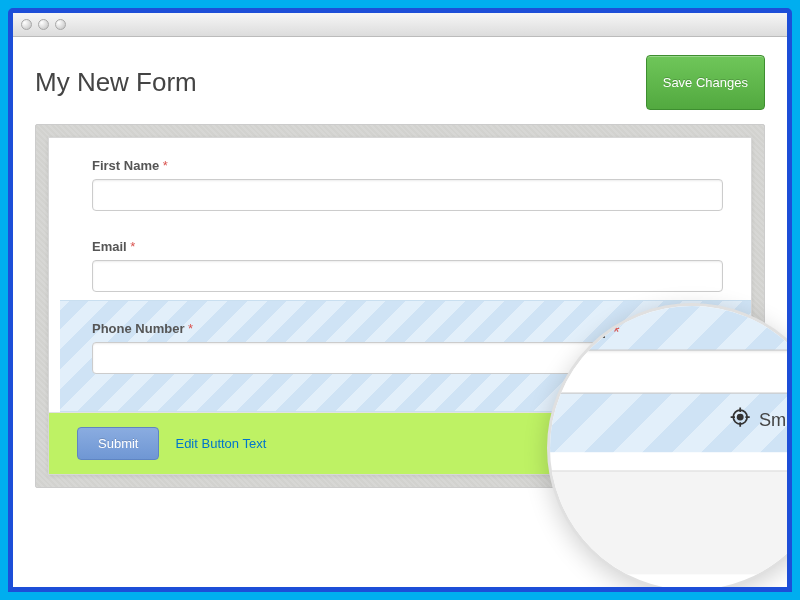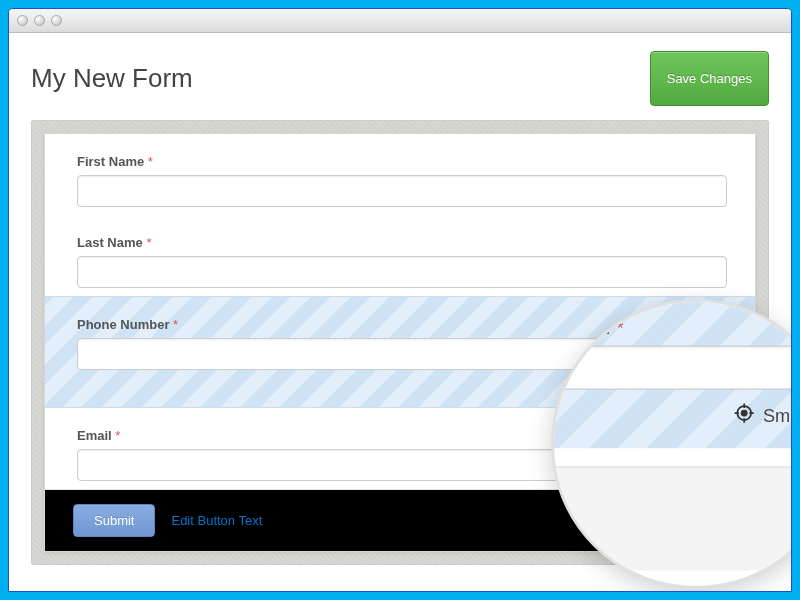--- a/index.html
+++ b/index.html
@@ -9,21 +9,21 @@
       width: 800px;
       height: 600px;
       padding: 8px;
       position: relative;
       overflow: hidden;
     }
     .browser-window {
       background: #fff;
       width: 100%;
       height: 100%;
-      border: 1px solid #1d4ed8;
+      border: 5px solid #1d4ed8;
       border-radius: 5px 5px 0 0;
       overflow: hidden;
       position: relative;
     }
     .titlebar {
       height: 24px;
       background: linear-gradient(to bottom, #f6f6f6, #dcdcdc);
       border-bottom: 1px solid #bbb;
       display: flex;
       align-items: center;
@@ -69,20 +69,21 @@
       border: 1px solid #ccc;
       border-radius: 2px;
     }
     .form-panel {
       background: #fff;
       border: 1px solid #d7d7d7;
       box-shadow: 0 1px 4px rgba(0,0,0,0.08);
     }
     .field-block {
       padding: 20px 28px 8px 32px;
+      margin-left: 11px;
     }
     .field-label {
       font-size: 13px;
       font-weight: 700;
       color: #555;
       display: block;
       margin-bottom: 6px;
     }
     .req { color: #d9534f; font-weight: 400; }
     .text-input {
@@ -106,21 +107,21 @@
       display: flex;
       justify-content: flex-end;
       align-items: center;
       gap: 5px;
       margin-top: 8px;
       font-size: 13px;
       color: #555;
     }
     .target-icon svg { display: block; }
     .footer-block {
-      background: #000000;
+      background: #bef264;
       border-top: 1px solid #e2e2e2;
       padding: 14px 28px;
       display: flex;
       align-items: center;
       gap: 16px;
     }
     .btn-submit {
       background: linear-gradient(to bottom, #8aace0, #6f97d4);
       border: 1px solid #5f85c2;
       color: #fff;
@@ -214,23 +215,24 @@
       <div class="form-panel">
 
         <div class="field-block">
           <label class="field-label">
             <span>First Name</span>
             <span class="req">*</span>
           </label>
           <input class="text-input" type="text" value="" style="">
         </div>
 
+
         <div class="field-block">
           <label class="field-label">
-            <span>Last Name</span>
+            <span>Email</span>
             <span class="req">*</span>
           </label>
           <input class="text-input" type="text" value="" style="">
         </div>
 
         <div class="field-block highlight">
           <label class="field-label">
             <span>Phone Number</span>
             <span class="req">*</span>
           </label>
@@ -241,28 +243,20 @@
                 <circle cx="12" cy="12" r="8"></circle>
                   <circle cx="12" cy="12" r="3" fill="#444"></circle>
                 <line x1="12" y1="1" x2="12" y2="6"></line>
                   <line x1="12" y1="18" x2="12" y2="23"></line>
                 <line x1="1" y1="12" x2="6" y2="12"></line>
                   <line x1="18" y1="12" x2="23" y2="12"></line>
               </svg>
             </span>
             <span>Smart Field</span>
           </div>
-        </div>
-
-        <div class="field-block">
-          <label class="field-label">
-            <span>Email</span>
-            <span class="req">*</span>
-          </label>
-          <input class="text-input" type="text" value="" style="">
         </div>
 
         <div class="footer-block">
           <button class="btn-submit">Submit</button>
           <a class="edit-link">Edit Button Text</a>
         </div>
 
       </div>
     </div>
   </div>

